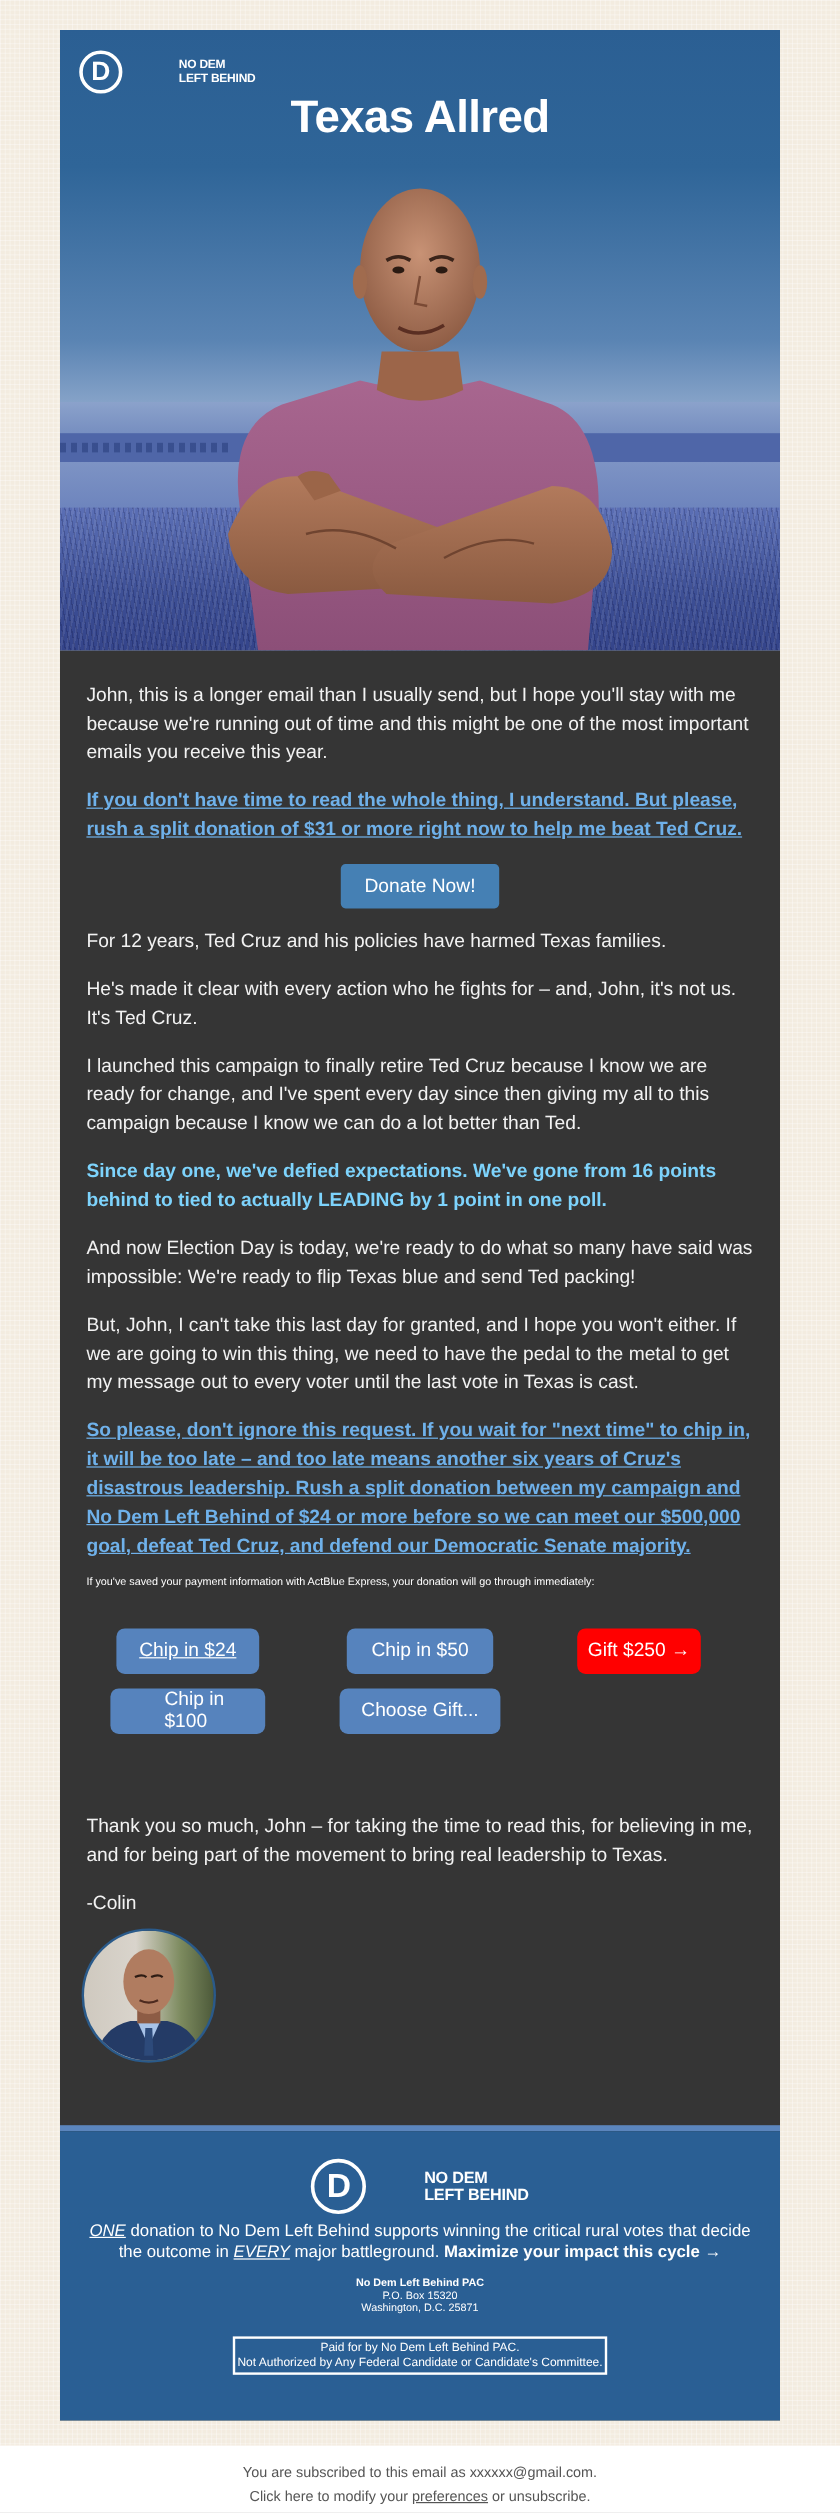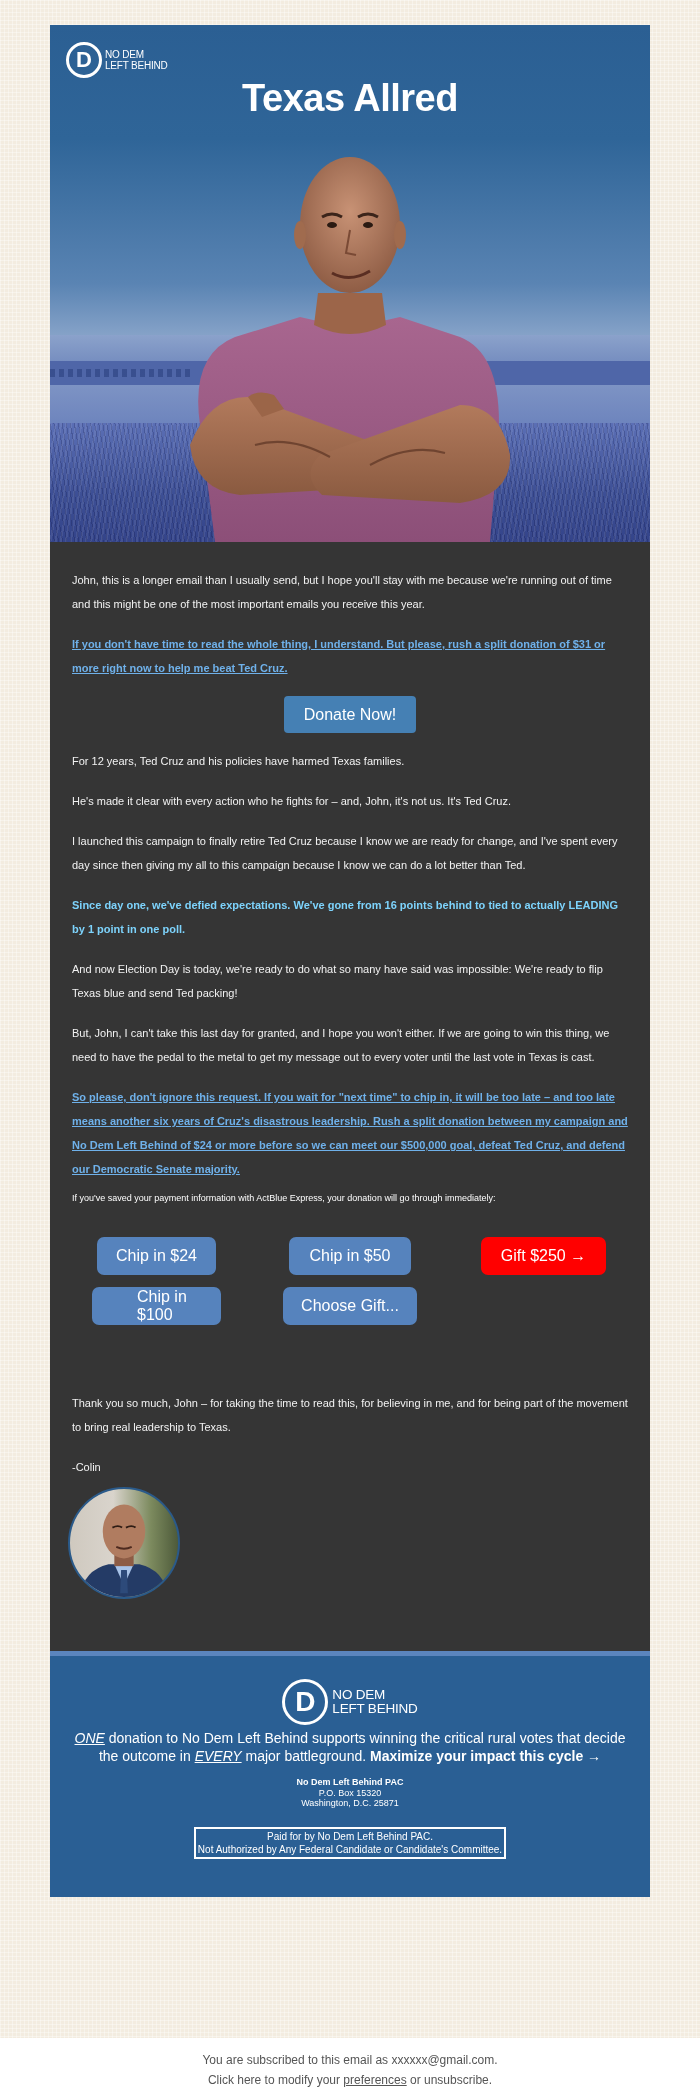--- a/index.html
+++ b/index.html
@@ -59,34 +59,35 @@
     display: flex; align-items: center; gap: 3px;
   }
   .logo-circle {
     width: 36px; height: 36px; border-radius: 50%;
     border: 3px solid #ffffff;
     display: flex; align-items: center; justify-content: center;
     font-weight: bold; font-size: 22px; color: #ffffff;
     font-family: "Liberation Sans", sans-serif;
   }
   .logo-text {
-    font-size: 10px; font-weight: normal; line-height: 11px; color: #ffffff;
+    font-size: 10px; font-weight: bold; line-height: 11px; color: #ffffff;
     letter-spacing: -0.2px;
+    margin-left: 44px;
   }
   .title {
     position: absolute; top: 52px; left: 0; right: 0; text-align: center;
     font-size: 38px; font-weight: bold; color: #ffffff; letter-spacing: -0.5px;
   }
   
   .person { position: absolute; left: 0; top: 0; width: 600px; height: 517px; }
 
   
   .content { padding: 26px 22px 0 22px; }
   .p {
-    font-size: 11px; line-height: 24px; color: #f2f2f2;
+    font-size: 16px; line-height: 24px; color: #f2f2f2;
     margin-bottom: 16px;
   }
   .p.bold { font-weight: bold; color: #7dd3fc; }
   .p.link a {
     color: #6fb1ea; font-weight: bold; text-decoration: underline;
   }
   .donate-wrap { text-align: center; margin: 2px 0 16px; }
   .donate-btn {
     display: inline-block; width: 132px; height: 37px; line-height: 37px;
     background: #4580b4; color: #ffffff; border-radius: 4px;
@@ -211,23 +212,23 @@
       <p class="p">I launched this campaign to finally retire Ted Cruz because I know we are ready for change, and I've spent every day since then giving my all to this campaign because I know we can do a lot better than Ted.</p>
       <p class="p bold">Since day one, we've defied expectations. We've gone from 16 points behind to tied to actually LEADING by 1 point in one poll.</p>
       <p class="p">And now Election Day is today, we're ready to do what so many have said was impossible: We're ready to flip Texas blue and send Ted packing!</p>
       <p class="p">But, John, I can't take this last day for granted, and I hope you won't either. If we are going to win this thing, we need to have the pedal to the metal to get my message out to every voter until the last vote in Texas is cast.</p>
       <p class="p link">
         <a href="#">So please, don't ignore this request. If you wait for "next time" to chip in, it will be too late – and too late means another six years of Cruz's disastrous leadership. Rush a split donation between my campaign and No Dem Left Behind of $24 or more before so we can meet our $500,000 goal, defeat Ted Cruz, and defend our Democratic Senate majority.</a>
       </p>
       <p class="actblue-note">If you've saved your payment information with ActBlue Express, your donation will go through immediately:</p>
 
       <div class="chips">
-        <a href="#" class="chip" style="left:25px; top:0; width:119px;">Chip in $24</a>
+        <a href="#" class="chip" style="left:25px; top:0; width:119px;text-decoration:underline;">Chip in $24</a>
         <a href="#" class="chip" style="left:217px; top:0; width:122px;">Chip in $50</a>
-        <a href="#" class="chip red" style="left:409px; top:0; width:125px;">Gift $250 →</a>
+        <a href="#" class="chip red" style="left:409px; top:0; width:103px;">Gift $250 →</a>
         <a href="#" class="chip" style="left:20px; top:50px; width:129px;padding-left:45px;">Chip in $100</a>
         <a href="#" class="chip" style="left:211px; top:50px; width:134px;">Choose Gift...</a>
       </div>
 
       <p class="p thanks">Thank you so much, John – for taking the time to read this, for believing in me, and for being part of the movement to bring real leadership to Texas.</p>
       <p class="p" style="margin-bottom:10px;">-Colin</p>
       <div class="avatar">
         <svg viewBox="0 0 112 112" width="108" height="108" xmlns="http://www.w3.org/2000/svg">
           <path d="M10 112 Q14 84 40 78 L72 78 Q98 84 102 112 Z" fill="#243b66"></path>
           <path d="M46 78 L56 100 L66 78 Z" fill="#a8c3e8"></path>

